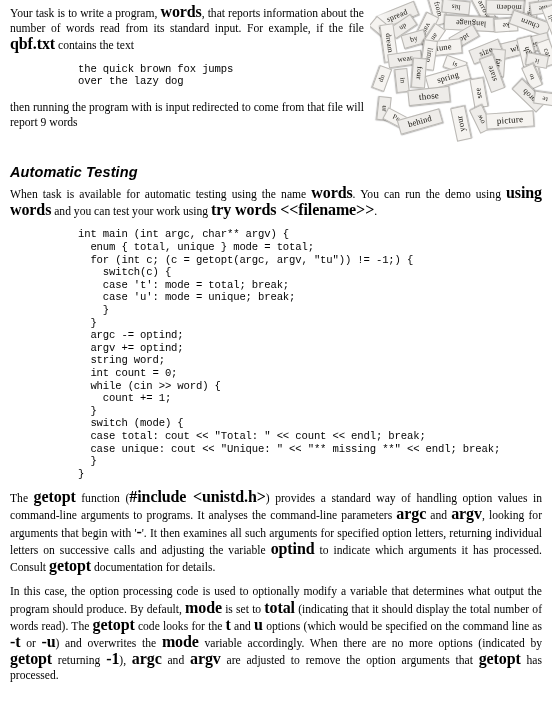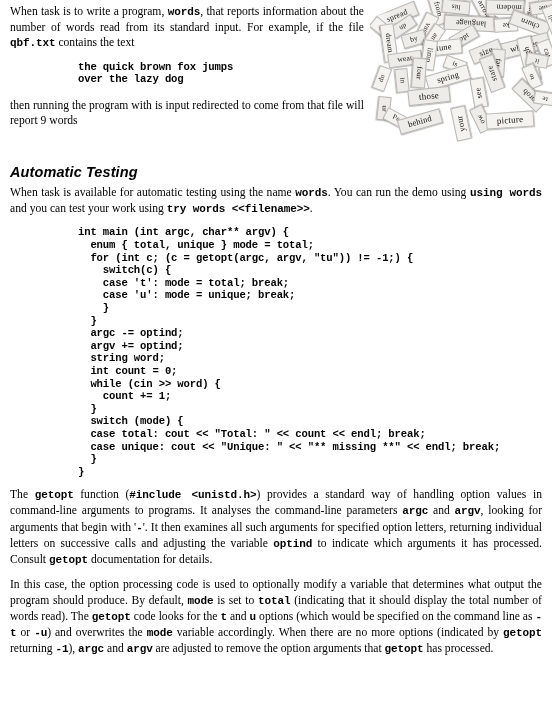--- a/index.html
+++ b/index.html
@@ -75,38 +75,38 @@
 
   
   p.body {
     font-size: 11.6px;
     line-height: 15.2px;
     text-align: justify;
     margin: 0 0 9px 0;
   }
   p.tight { margin-bottom: 7px; margin-top: 12px; }
   .mono-i {
-    font-family: Liberation Mono, monospace;
+    font-family: Liberation Serif, serif;
     font-weight: bold;
-    font-size: 11px;
+    font-size: 16px;
     letter-spacing: -0.1px;
   }
 
   h2.heading {
     font-family: "Liberation Sans", "DejaVu Sans", sans-serif;
     font-style: italic;
     font-weight: bold;
     font-size: 14.5px;
     margin: 10px 0 5px 0;
     letter-spacing: 0.1px;
   }
 
   pre.code {
     font-family: "Liberation Mono", "DejaVu Sans Mono", monospace;
-    font-weight: bold;
+    font-weight: normal;
     font-size: 10.6px;
     line-height: 12.6px;
     margin: 0 0 9px 0;
     padding: 0;
     white-space: pre;
     letter-spacing: -0.15px;
   }
   pre.sample {
     margin: 2px 0 9px 0;
     padding-left: 68px;
@@ -167,21 +167,21 @@
           <div class="tile" style="left: 14px; top: 112px; width: 22px; height: 11px; font-size: 7px; transform: rotate(28deg); z-index: 40; background: rgb(245, 243, 240);">Pe</div>
           <div class="tile" style="left: 28px; top: 114px; width: 42px; height: 13px; font-size: 8.5px; transform: rotate(-16deg); z-index: 41; background: rgb(238, 236, 233);">behind</div>
           <div class="tile" style="left: 74px; top: 116px; width: 32px; height: 13px; font-size: 8.5px; transform: rotate(258deg); z-index: 42; background: rgb(245, 243, 240);">your</div>
           <div class="tile" style="left: 98px; top: 112px; width: 24px; height: 12px; font-size: 7.5px; transform: rotate(244deg); z-index: 43; background: rgb(238, 236, 233);">ow</div>
           <div class="tile" style="left: 116px; top: 112px; width: 46px; height: 14px; font-size: 9px; transform: rotate(-4deg); z-index: 44; background: rgb(245, 243, 240);">picture</div>
         </div>
       <div class="hero-fade-l"></div>
       <div class="hero-fade"></div>
     </div>
 
-    <p class="body"><span>When task is to write a program, </span><span class="mono-i">words</span><span>, that reports information about the number of words read from its standard input. For example, if the file </span><span class="mono-i">qbf.txt</span><span> contains the text</span></p>
+    <p class="body"><span>Your task is to write a program, </span><span class="mono-i">words</span><span>, that reports information about the number of words read from its standard input. For example, if the file </span><span class="mono-i">qbf.txt</span><span> contains the text</span></p>
 
     <pre class="code sample">the quick brown fox jumps
 over the lazy dog</pre>
 
     <p class="body tight">then running the program with is input redirected to come from that file will report 9 words</p>
 
 
     <div class="clear"></div>
 
     <h2 class="heading">Automatic Testing</h2>

